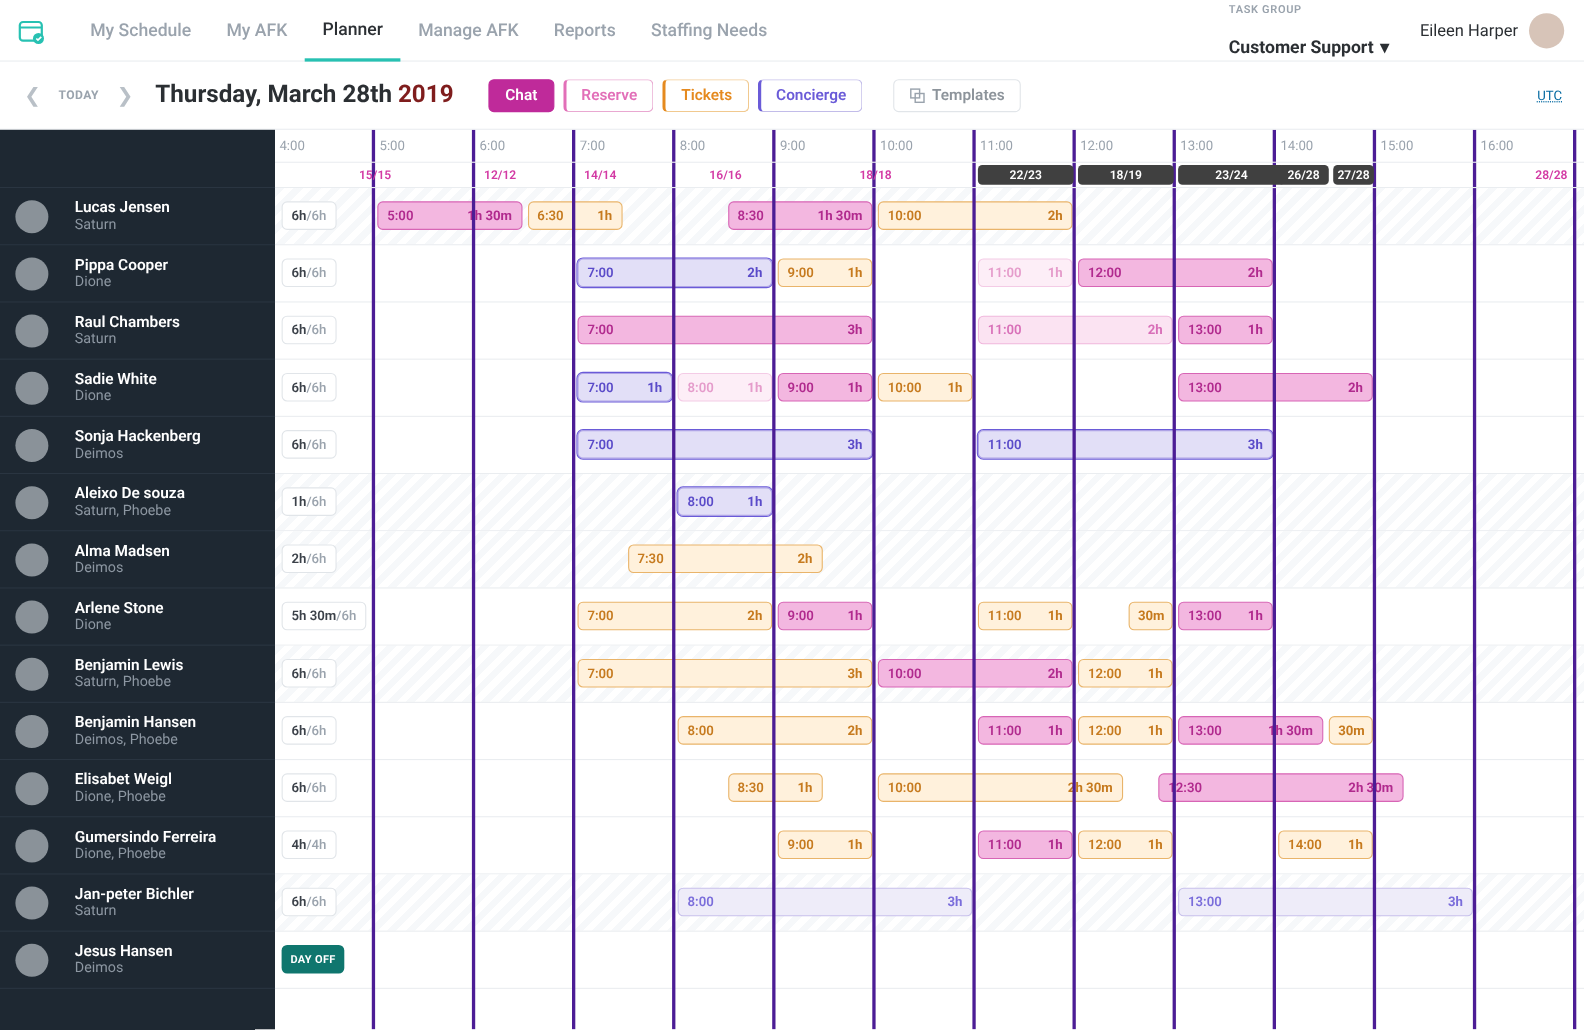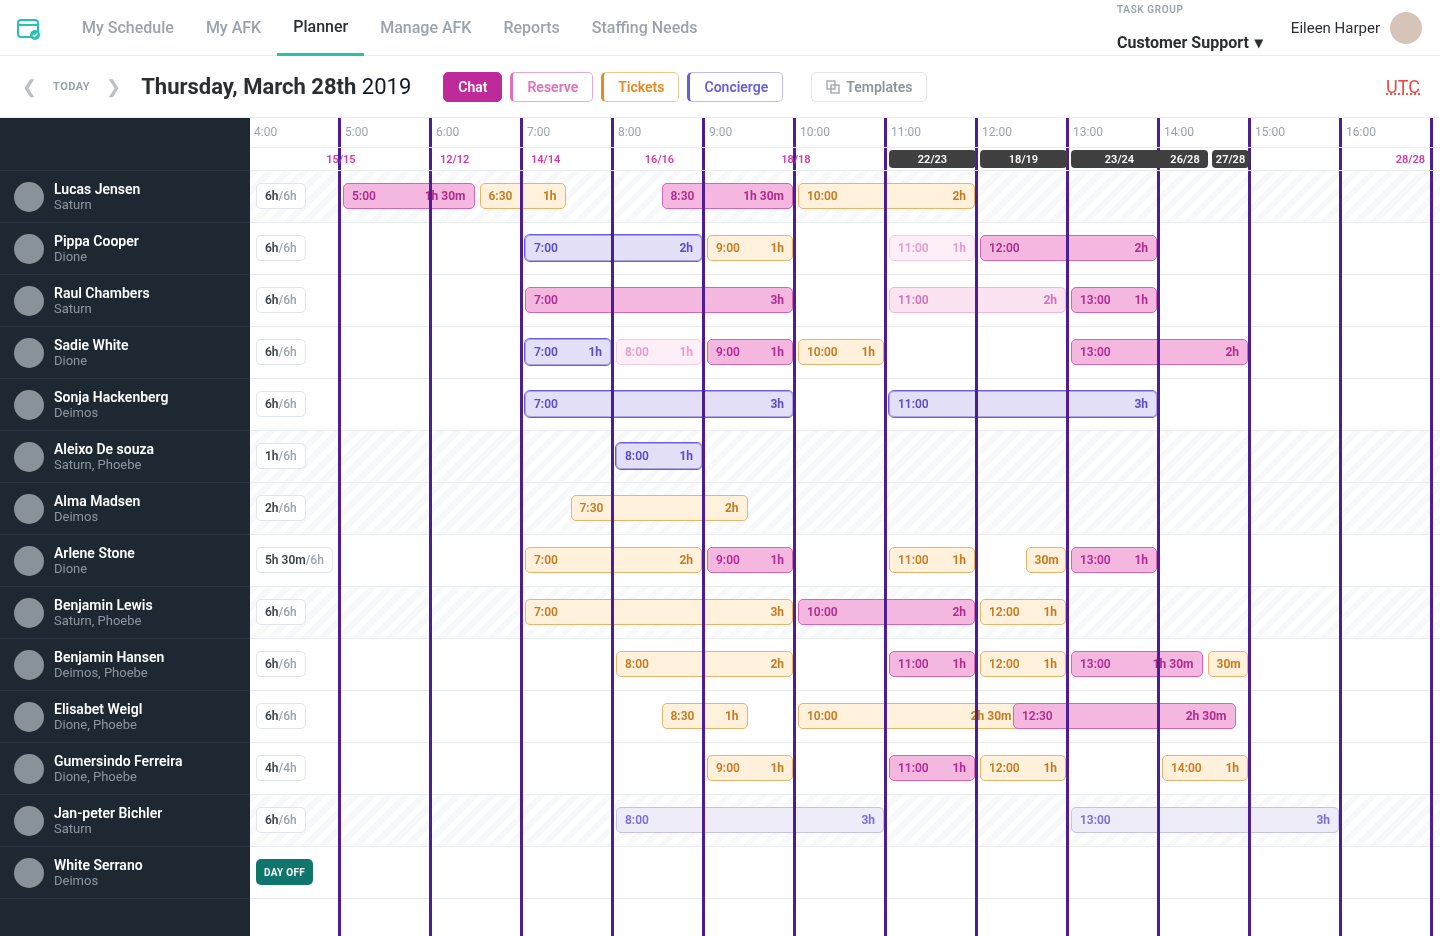--- a/index.html
+++ b/index.html
@@ -16,49 +16,49 @@
 .tg-label{font-size:10px;letter-spacing:.06em;color:#9aa3ad;font-weight:600;margin-bottom:18px}
 .tg-val{font-size:16px;font-weight:700;color:#2b2f33;display:flex;align-items:center;gap:6px}
 .user{display:flex;align-items:center;gap:10px;font-size:15px;color:#2b2f33}
 .avatar{width:32px;height:32px;border-radius:50%;background:#d7c4b8}
 
 
 .tool{height:62px;border-bottom:1px solid #eaedf0;display:flex;align-items:center;padding:0 20px;gap:14px}
 .arrow{color:#b9c0c7;font-size:18px;padding:0 2px;cursor:pointer}
 .today{font-size:11px;font-weight:700;letter-spacing:.04em;color:#9aa3ad;cursor:pointer}
 .date{font-size:22px;font-weight:700;color:#2b2f33;margin-left:4px}
-.date .yr{font-weight:400;color:#0f172a}
+.date .yr{font-weight:700;color:#7f1d1d}
 .chips{display:flex;gap:8px;margin-left:18px}
 .chip{height:30px;padding:0 14px;border-radius:5px;display:flex;align-items:center;font-weight:600;font-size:14px;border:1px solid;cursor:pointer;background:#fff}
 .chip.solid{color:#fff}
 .c-chat{background:#bf2a9a;border-color:#bf2a9a}
 .c-res{color:#e26fb8;border-color:#e9a8d1;border-left:3px solid #e26fb8}
 .c-tik{color:#e58a1f;border-color:#f1c98f;border-left:3px solid #e58a1f}
 .c-con{color:#6a5bd8;border-color:#c2bce9;border-left:3px solid #6a5bd8}
 .tmpl{color:#8d949b;border-color:#e1e5e9}
-.utc{margin-left:auto;font-size:18px;color:#ef4444;text-decoration:underline dotted}
+.utc{margin-left:auto;font-size:12px;color:#0369a1;text-decoration:underline dotted}
 
 
 .grid{display:flex;height:818px}
 .side{width:250px;background:#1e2832;flex:none}
 .main-wrap{flex:1;overflow:hidden;position:relative}
 
 
 .hrs{height:30px;border-bottom:1px solid #eaedf0;position:relative}
 .capbar{height:23px;border-bottom:1px solid #eaedf0;position:relative}
 .cols{position:absolute;inset:0;display:flex}
 .col{width:91px;flex:none;border-right:3px solid #4c1d95;position:relative}
 .hr-lbl{position:absolute;top:7px;left:4px;font-size:12px;color:#9aa3ad}
 .cap-pill{position:absolute;top:2px;height:18px;border-radius:4px;font-size:11px;font-weight:600;display:flex;align-items:center;justify-content:center;padding:0 6px}
 .cap-pink{color:#d33aa4}
 .cap-solid{background:#404040;color:#fff}
 
 
 .side-top{height:53px;border-bottom:1px solid #2a3541}
-.prow{height:52px;border-bottom:1px solid #2a3541;display:flex;align-items:center;gap:10px;padding:0 14px}
+.prow{height:52px;border-bottom:1px solid #2a3541;display:flex;align-items:center;gap:24px;padding:0 14px}
 .pav{width:30px;height:30px;border-radius:50%;background:#8a9299;flex:none}
 .pname{font-size:14px;font-weight:600;color:#fff;line-height:1.2}
 .pteam{font-size:13px;color:#8d97a2}
 
 .rows{position:relative}
 .row{height:52px;border-bottom:1px solid #eaedf0;position:relative}
 .row.str{background:repeating-linear-gradient(135deg,#f6f8fa,#f6f8fa 6px,#fff 6px,#fff 12px)}
 
 .hcap{position:absolute;left:6px;top:12px;height:26px;padding:0 8px;background:#fff;border:1px solid #e1e5e9;border-radius:5px;font-size:12px;font-weight:600;color:#3b4149;display:flex;align-items:center}
 .hcap .of{color:#9aa3ad;font-weight:500}
@@ -222,21 +222,21 @@
         <div class="prow">
           <div class="pav"></div>
           <div>
             <div class="pname">Jan-peter Bichler</div>
             <div class="pteam">Saturn</div>
           </div>
         </div>
         <div class="prow">
           <div class="pav"></div>
           <div>
-            <div class="pname">White Serrano</div>
+            <div class="pname">Jesus Hansen</div>
             <div class="pteam">Deimos</div>
           </div>
         </div>
       </div>
   </div>
   <div class="main-wrap">
     <div class="hrs">
         <div class="cols" id="hour-cols">
           <div class="col">
             <div class="hr-lbl">4:00</div>
@@ -508,21 +508,21 @@
             <span class="of">/6h</span>
           </div>
           <div class="blk b-tik" style="left: 411.5px; width: 86px;">
             <span class="t">8:30</span>
             <span class="d">1h</span>
           </div>
           <div class="blk b-tik" style="left: 548px; width: 222.5px;">
             <span class="t">10:00</span>
             <span class="d">2h 30m</span>
           </div>
-          <div class="blk b-chat" style="left: 763px; width: 222.5px;">
+          <div class="blk b-chat" style="left: 803px; width: 222.5px;">
             <span class="t">12:30</span>
             <span class="d">2h 30m</span>
           </div>
         </div>
         <div class="row">
           <div class="hcap">
             <span>4h</span>
             <span class="of">/4h</span>
           </div>
           <div class="blk b-tik" style="left: 457px; width: 86px;">

